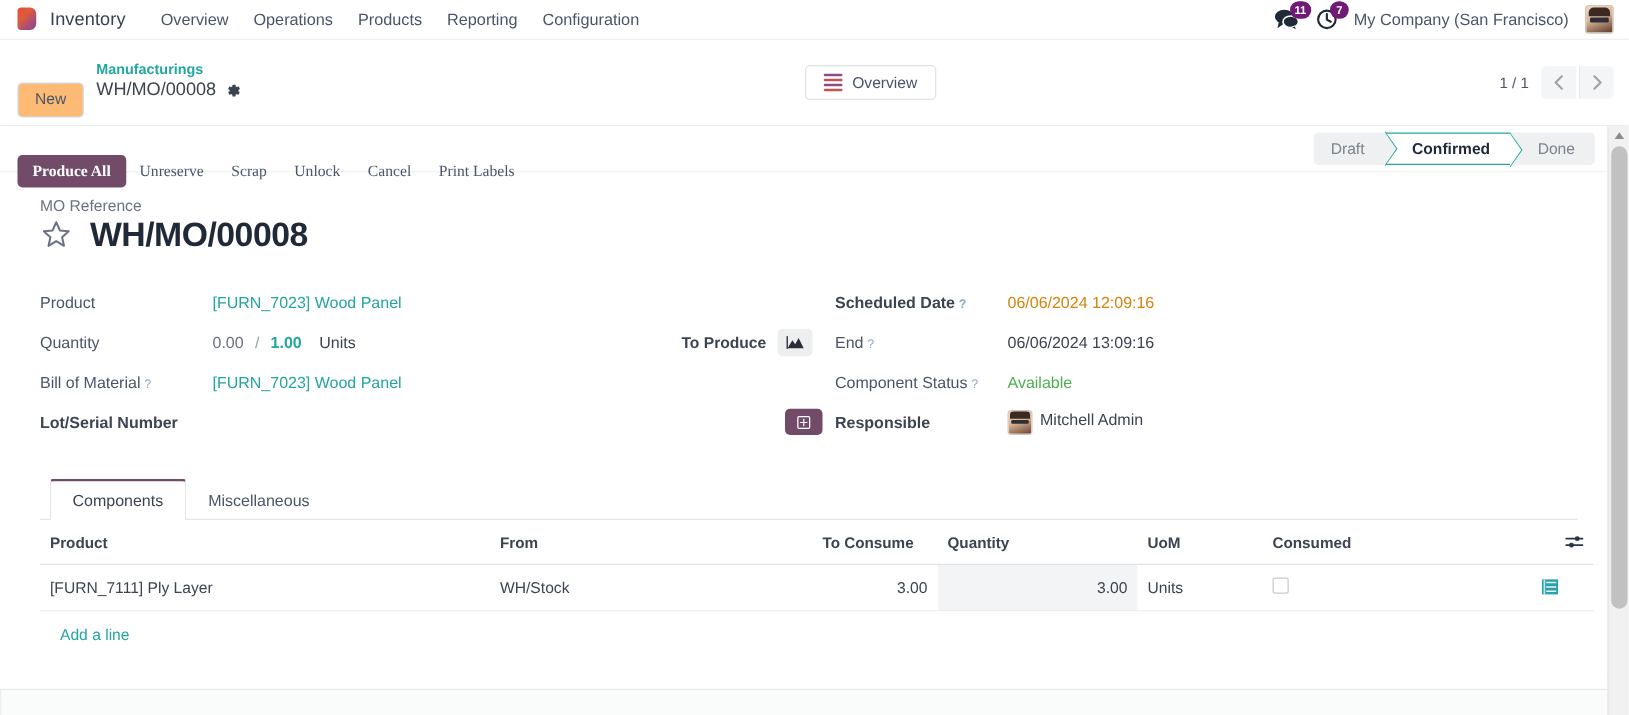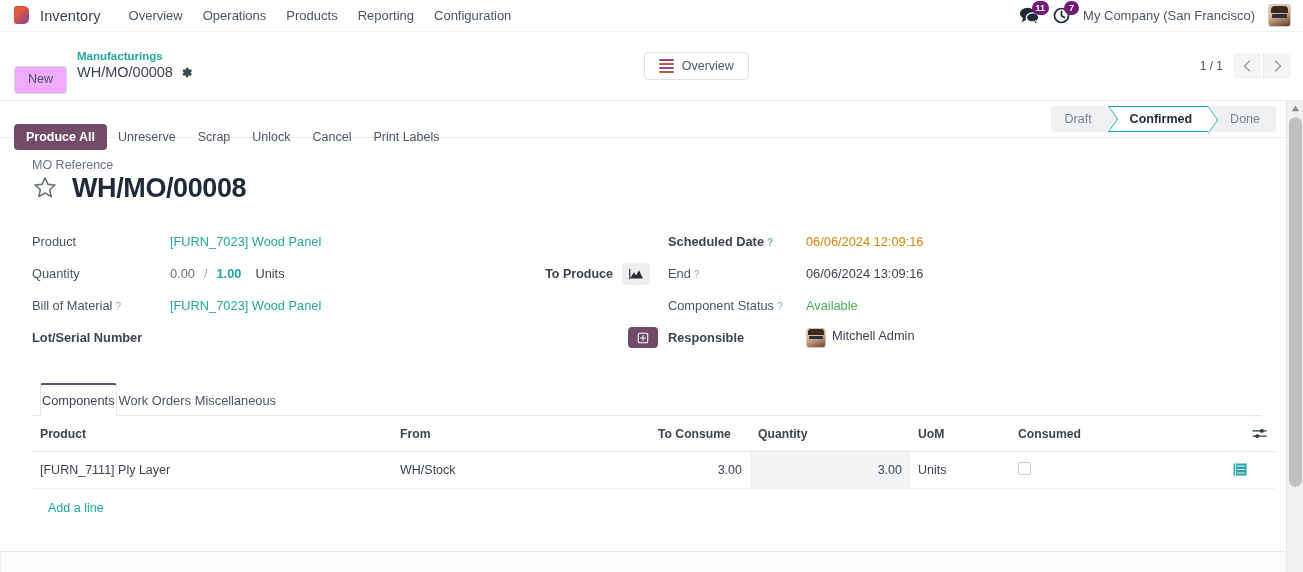--- a/index.html
+++ b/index.html
@@ -64,21 +64,21 @@
 
   
   .control-panel {
     min-height: 45px;
     background: #ffffff;
     display: flex; align-items: center;
     padding: 6px 12px 6px 14px;
     border-bottom: 1px solid #eceef0;
   }
   .btn-new {
-    border: 1px solid #d2d6da; background: #f0abfc;
+    border: 1px solid #d2d6da; background: #fdba74;
     color: #4a5568; font-size: 12.5px;
     padding: 5px 13px; border-radius: 4px; cursor: pointer;
     margin-right: 10px; line-height: 1.25; margin-top: 28px;
   }
   .breadcrumb { display: flex; flex-direction: column; line-height: 1.18; }
   .bc-parent {
     font-size: 11.5px; color: #23a5a0; font-weight: 700; cursor: pointer;
   }
   .bc-current {
     font-size: 14.5px; color: #3c4451; display: flex; align-items: center; gap: 7px;
@@ -113,21 +113,21 @@
   .scroll-region { position: absolute; inset: 0; right: 17px; }
   .statusbar-row {
     height: 37px; background: #ffffff;
     display: flex; align-items: center;
     padding: 0 10px 0 14px;
     border-bottom: 1px solid #eceef0;
   }
   .act-btn {
     font-size: 12.5px; padding: 5px 11px; border-radius: 4px;
     cursor: pointer; border: none; background: transparent; color: #4a5568;
-    font-weight: 400; font-family: Liberation Sans, sans-serif; line-height: 1.3; margin-top: 37px;
+    font-weight: 400; font-family: Liberation Serif, serif; line-height: 1.3; margin-top: 37px;
   }
   .act-btn.primary {
     background: #714b67; color: #ffffff; font-weight: 600;
     padding: 5px 12px;
   }
   .status-widget { margin-left: auto; display: flex; align-items: stretch; height: 26px; }
   .st {
     position: relative; background: #eef0f1; color: #7b838c;
     font-size: 12.5px; display: flex; align-items: center;
     padding: 0 16px 0 22px; cursor: pointer;
@@ -216,21 +216,21 @@
   .icon-btn-purple {
     background: #714b67; border: none; border-radius: 4px;
     width: 30px; height: 21px; display: flex; align-items: center; justify-content: center;
     cursor: pointer;
   }
 
   
   .notebook { margin-top: 28px; }
   .tabs { display: flex; border-bottom: 1px solid #e4e6e8; padding-left: 8px; }
   .tab {
-    font-size: 12.8px; color: #4a5568; padding: 9px 1px 8px;
+    font-size: 12.8px; color: #4a5568; padding: 9px 17px 8px;
     cursor: pointer; border: 1px solid transparent; border-bottom: none;
     position: relative; top: 1px; background: transparent;
   }
   .tab.active {
     background: #ffffff; color: #3c4451; font-weight: 400;
     border-color: #e4e6e8; border-top: 2px solid #714b67;
     border-radius: 3px 3px 0 0; padding-top: 8px;
   }
 
   table.lines { width: 100%; border-collapse: collapse; table-layout: fixed; }
@@ -472,21 +472,20 @@
                 <span class="resp-avatar"></span>
                 <span class="link-teal" style="color:#3c4451;">Mitchell Admin</span>
               </div>
             </div>
           </div>
         </div>
 
         <div class="notebook">
           <div class="tabs">
             <div class="tab active">Components</div>
-            <div class="tab">Work Orders</div>
             <div class="tab">Miscellaneous</div>
           </div>
 
           <table class="lines">
             <colgroup>
               <col style="width:360px">
                 <col style="width:258px">
                 <col style="width:100px">
               <col style="width:160px">
                 <col style="width:100px">

